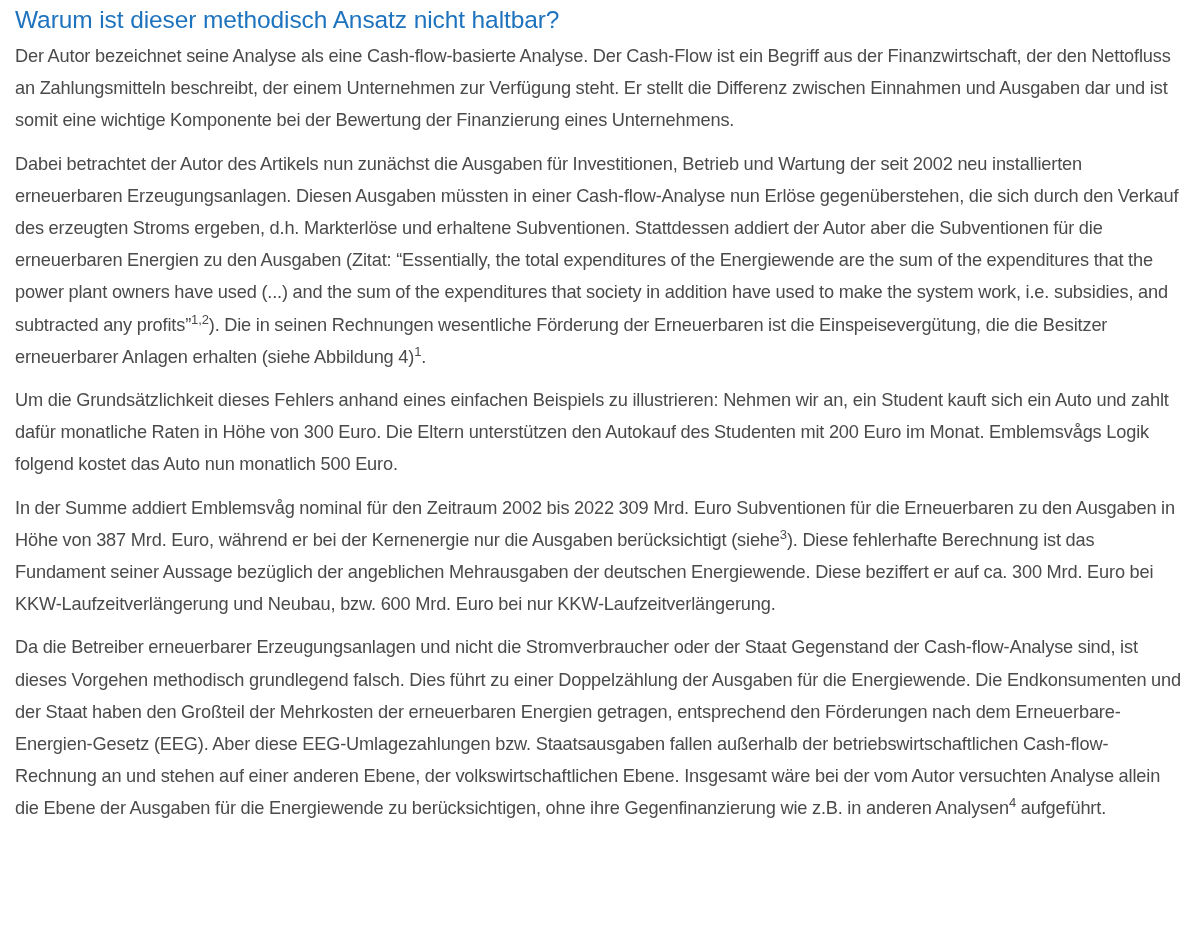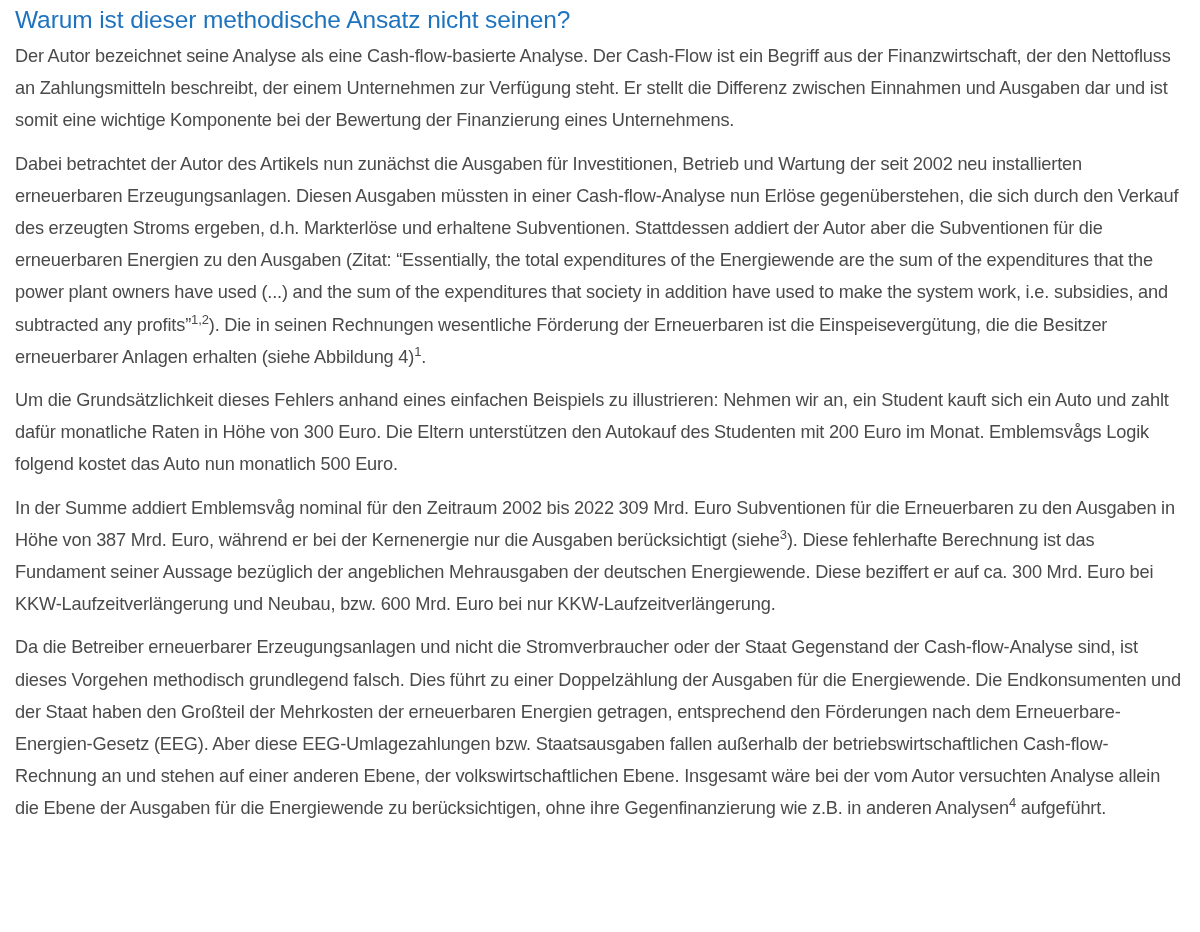--- a/index.html
+++ b/index.html
@@ -37,21 +37,21 @@
   sup {
     font-size: 13px;
     line-height: 0;
     vertical-align: super;
   }
 </style>
 </head>
 <body>
 
 <div class="article">
-  <h2 class="heading">Warum ist dieser methodische Ansatz nicht seinen?</h2>
+  <h2 class="heading">Warum ist dieser methodisch Ansatz nicht haltbar?</h2>
 
   <p class="para">
     <span>Der Autor bezeichnet seine Analyse als eine Cash-flow-basierte Analyse. Der Cash-Flow ist ein Begriff aus der Finanzwirtschaft, der den Nettofluss an Zahlungsmitteln beschreibt, der einem Unternehmen zur Verfügung steht. Er stellt die Differenz zwischen Einnahmen und Ausgaben dar und ist somit eine wichtige Komponente bei der Bewertung der Finanzierung eines Unternehmens.</span>
   </p>
 
   <p class="para"><span>Dabei betrachtet der Autor des Artikels nun zunächst die Ausgaben für Investitionen, Betrieb und Wartung der seit 2002 neu installierten erneuerbaren Erzeugungsanlagen. Diesen Ausgaben müssten in einer Cash-flow-Analyse nun Erlöse gegenüberstehen, die sich durch den Verkauf des erzeugten Stroms ergeben, d.h. Markterlöse und erhaltene Subventionen. Stattdessen addiert der Autor aber die Subventionen für die erneuerbaren Energien zu den Ausgaben (Zitat: “Essentially, the total expenditures of the Energiewende are the sum of the expenditures that the power plant owners have used (...) and the sum of the expenditures that society in addition have used to make the system work, i.e. subsidies, and subtracted any profits”</span><sup>1,2</sup><span>). Die in seinen Rechnungen wesentliche Förderung der Erneuerbaren ist die Einspeisevergütung, die die Besitzer erneuerbarer Anlagen erhalten (siehe Abbildung 4)</span><sup>1</sup><span>.</span></p>
 
   <p class="para">
     <span>Um die Grundsätzlichkeit dieses Fehlers anhand eines einfachen Beispiels zu illustrieren: Nehmen wir an, ein Student kauft sich ein Auto und zahlt dafür monatliche Raten in Höhe von 300 Euro. Die Eltern unterstützen den Autokauf des Studenten mit 200 Euro im Monat. Emblemsvågs Logik folgend kostet das Auto nun monatlich 500 Euro.</span>
   </p>

